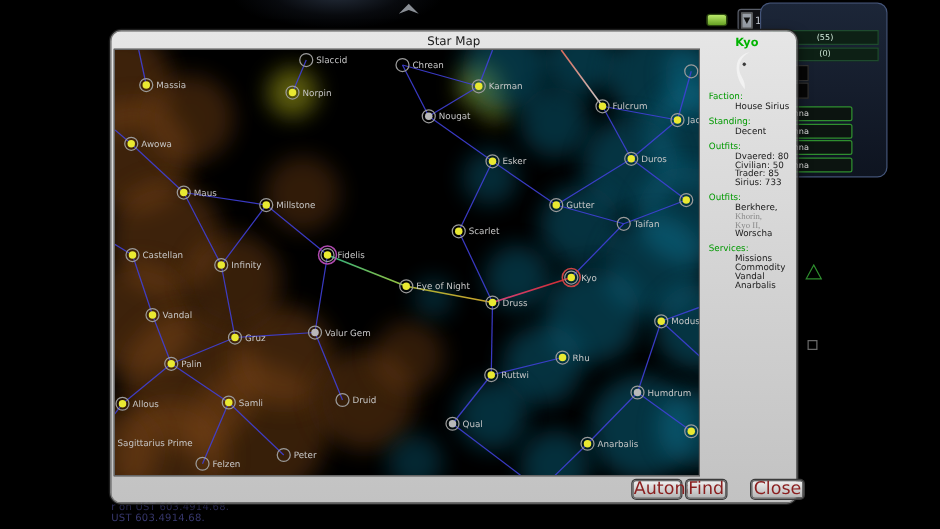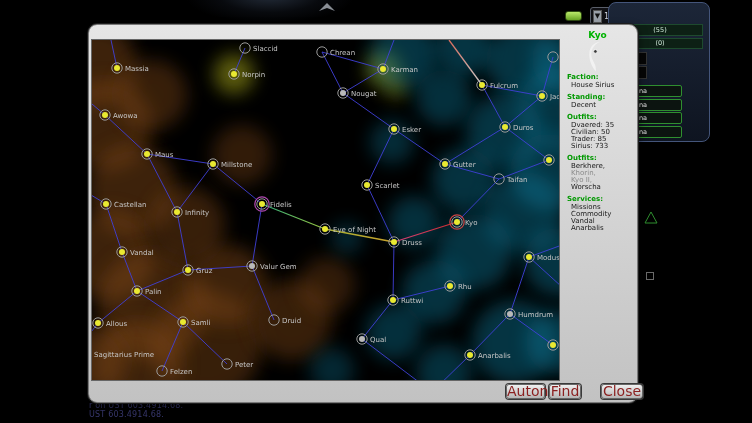--- a/index.html
+++ b/index.html
@@ -33,23 +33,23 @@
     border:1px solid #7a7a7a;box-shadow:0 0 0 1px #1d1d1d,0 4px 10px rgba(0,0,0,.6);}
   .dialog-title{left:0;top:3px;width:548px;text-align:center;font-size:9.5px;color:#1a1a1a;}
   .map-area{left:2px;top:14px;width:467px;height:340px;background:#000;border:1px solid #666;}
   #starmap-svg{position:absolute;left:0;top:0;}
 
   
   .panel{left:469px;top:14px;width:79px;height:340px;font-size:7px;color:#1a1a1a;}
   .panel .sysname{position:absolute;left:0;top:-9px;width:79px;text-align:center;
     color:#00b300;font-weight:bold;font-size:9px;}
   .panel .logo{position:absolute;left:29px;top:2px;}
-  .p-head{position:absolute;left:9px;color:#009900;white-space:nowrap;font-weight:bold;}
-  .p-val{position:absolute;left:13px;color:#1a1a1a;white-space:nowrap;text-align:center;}
-  .p-val.dim{color:#8a8a8a;}
+  .p-head{position:absolute;left:9px;color:#009900;white-space:nowrap;}
+  .p-val{position:absolute;left:30px;color:#1a1a1a;white-space:nowrap;text-align:center;}
+  .p-val.dim{color:#8a8a8a;font-family:Liberation Serif, serif;}
 
   
   .btn{top:359px;height:13px;border:1px solid #666;border-radius:3px;
     background:linear-gradient(180deg,#efefef,#b6b6b6);box-shadow:0 0 0 1px #3a3a3a;
     color:#8b1f1f;font-size:14px;text-align:center;line-height:13px;}
   .btn-autonav{left:417px;width:37px;}
   .btn-find{left:460px;width:30px;}
   .btn-close{left:512px;width:40px;}
 </style>
 </head>
@@ -80,20 +80,21 @@
 
 <svg class="abs" style="left:644px;top:211px" width="14" height="14">
   <polygon points="7,1 13,12 1,12" fill="none" stroke="#2f8f2f" stroke-width="1"></polygon>
 </svg>
 <div class="abs tgt-square"></div>
 
 <div class="abs log-line" style="top:401px">r on UST 603.4914.68.</div>
 <div class="abs log-line" style="top:410px">UST 603.4914.68.</div>
 
 <div class="abs dialog">
+  <div class="abs dialog-title">Star Map</div>
 
   <div class="abs map-area">
     <svg id="starmap-svg" width="467" height="340" viewBox="0 0 467 340">
         <defs>
           <filter id="neb" x="-100%" y="-100%" width="300%" height="300%">
             <feGaussianBlur stdDeviation="9"></feGaussianBlur>
           </filter>
           <linearGradient id="rg0" gradientUnits="userSpaceOnUse" x1="170" y1="164" x2="233" y2="189">
             <stop offset="0" stop-color="#2fae7e"></stop>
             <stop offset="1" stop-color="#9ac43e"></stop>
@@ -404,21 +405,21 @@
       <circle cx="8.5" cy="13" r="2.2" fill="#3a3a3a" stroke="#fff" stroke-width="0.8"></circle>
     </svg>
 
     <div class="p-head" style="top:34px">Faction:</div>
     <div class="p-val" style="top:42px">House Sirius</div>
 
     <div class="p-head" style="top:54px">Standing:</div>
     <div class="p-val" style="top:62px">Decent</div>
 
     <div class="p-head" style="top:74px">Outfits:</div>
-    <div class="p-val" style="top:82px">Dvaered: 35</div>
+    <div class="p-val" style="top:82px">Dvaered: 80</div>
     <div class="p-val" style="top:89px">Civilian: 50</div>
     <div class="p-val" style="top:96px">Trader: 85</div>
     <div class="p-val" style="top:103px">Sirius: 733</div>
 
     <div class="p-head" style="top:115px">Outfits:</div>
     <div class="p-val" style="top:123px">Berkhere,</div>
     <div class="p-val dim" style="top:130px">Khorin,</div>
     <div class="p-val dim" style="top:137px">Kyo II,</div>
     <div class="p-val" style="top:144px">Worscha</div>
 

